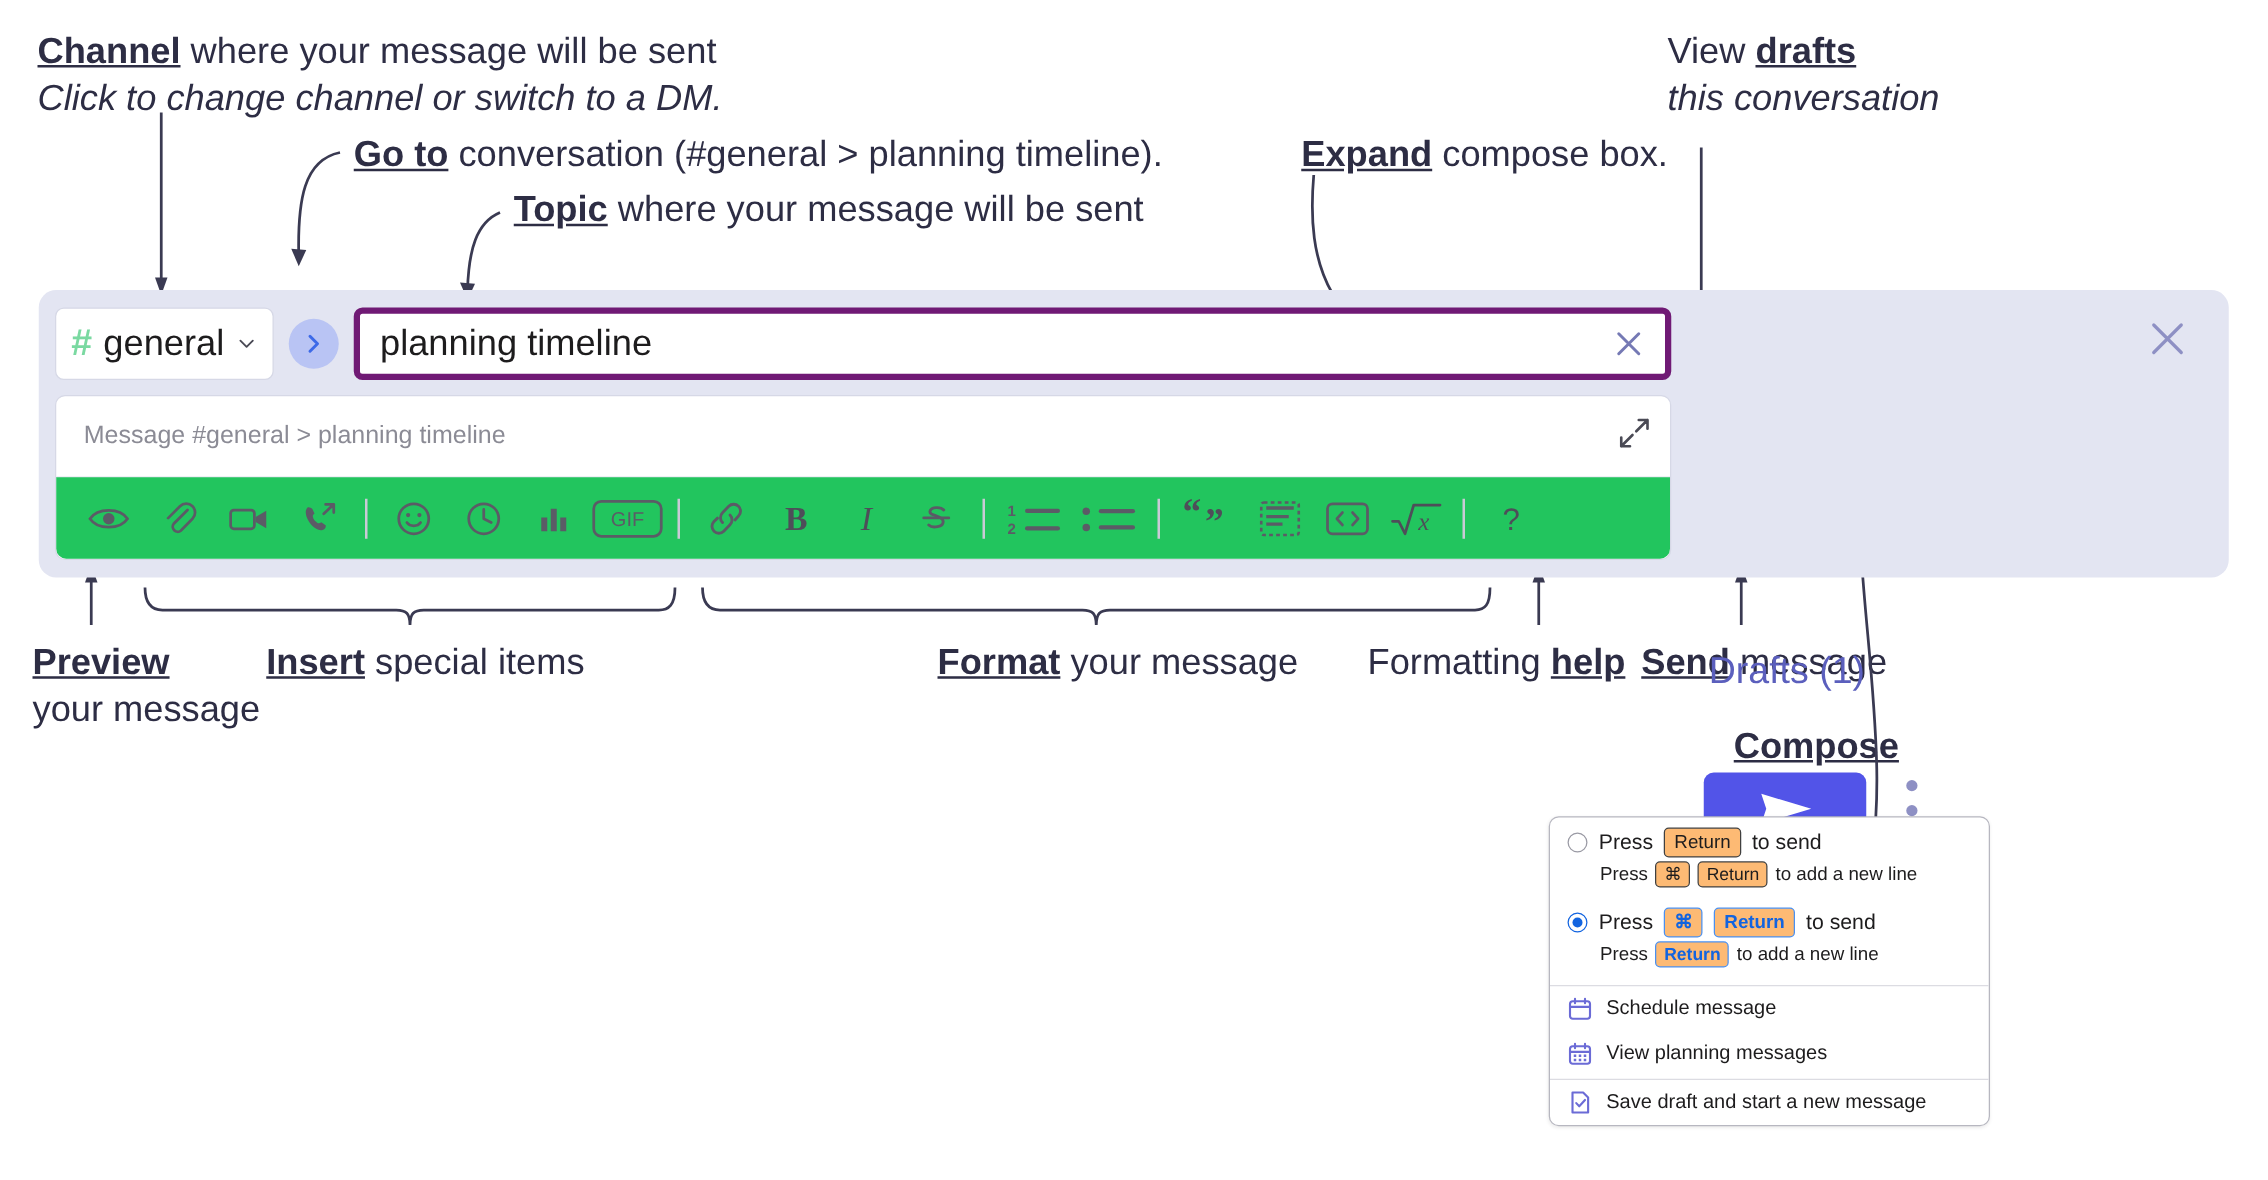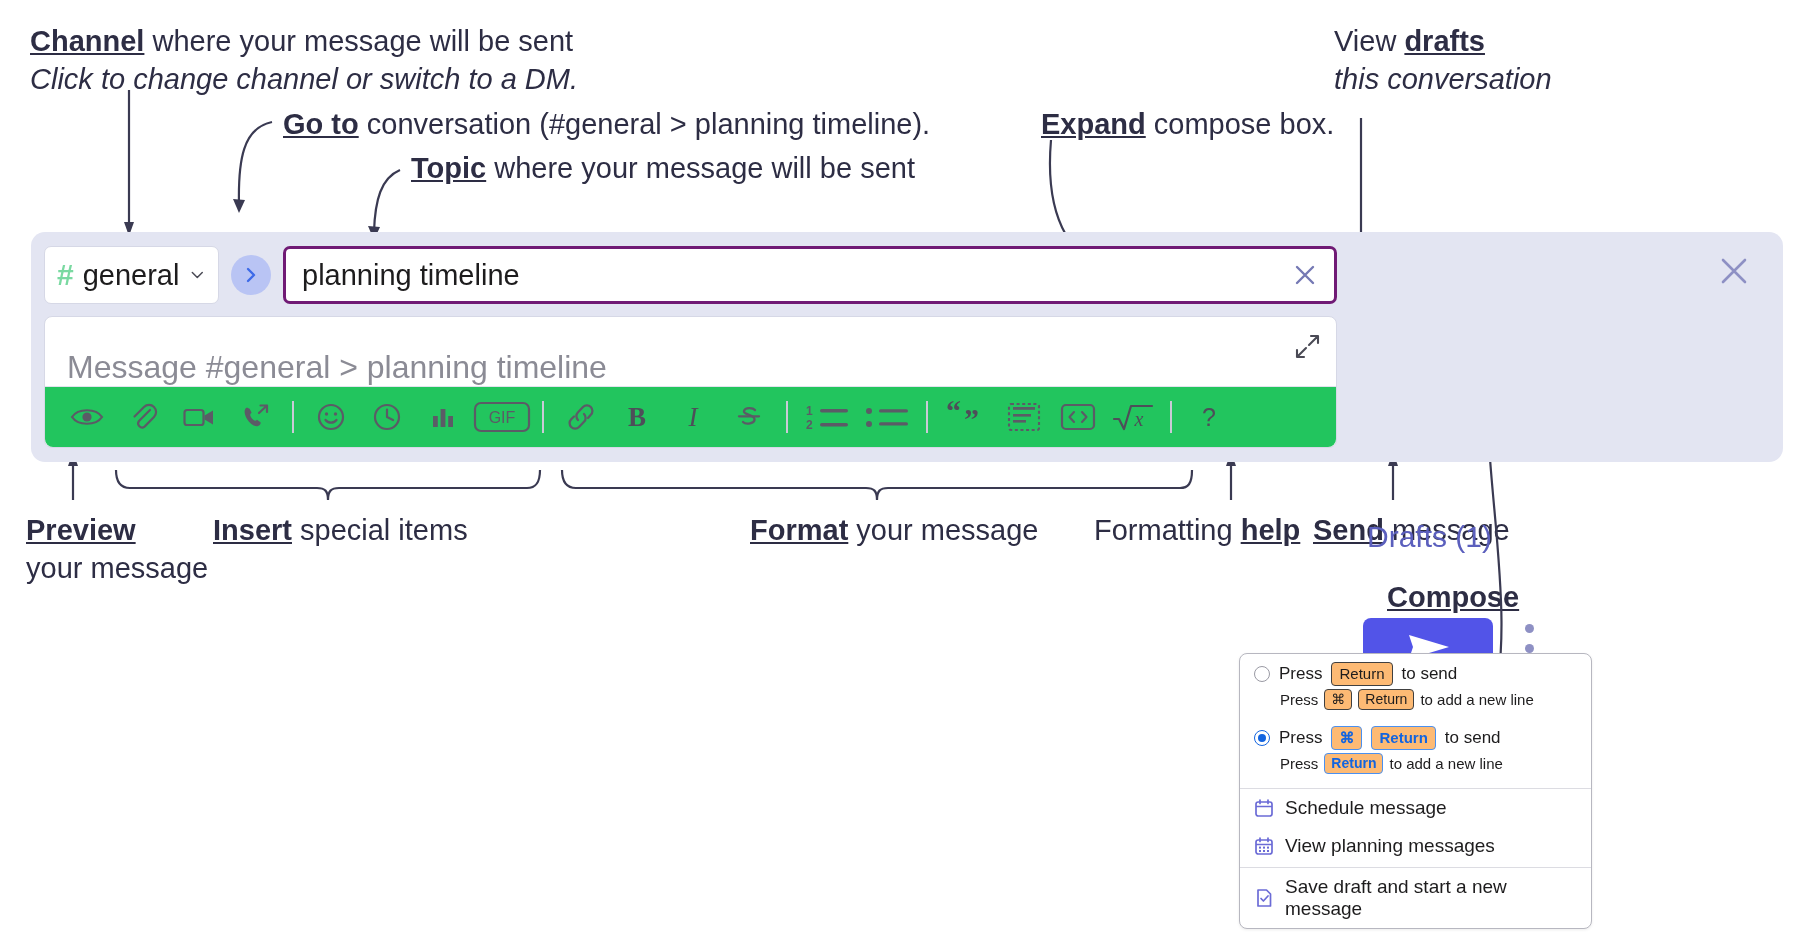--- a/index.html
+++ b/index.html
@@ -59,40 +59,39 @@
   .chan-name { font-size: 29px; color:#1d1c1d; flex:1; }
   .caret { width:20px; height:20px; }
   .goto-btn {
     width:40px; height:40px; border-radius:50%;
     background:#b9c4f4;
     display:flex; align-items:center; justify-content:center;
     flex:0 0 40px;
   }
   .topic-field {
     flex:1; height:58px;
-    background:#fff; border:3px solid #701a75; border-radius:7px;
+    background:#fff; border:5px solid #701a75; border-radius:7px;
     display:flex; align-items:center; padding: 0 14px 0 16px; justify-content: flex-end;
   }
   .topic-text { font-size:29px; color:#1d1c1d; flex:1; }
   .clear-x { width:30px; height:30px; flex:0 0 30px; }
 
   .msgbox {
     margin-top: 10px;
     height: 132px;
     background:#fff;
     border:1px solid #d6d8e6;
     border-radius: 8px;
     position: relative;
     display:flex; flex-direction:column;
   }
   .msg-placeholder {
-    font-size: 32px; color:#8b8b95;
+    font-size: 20px; color:#8b8b95;
     padding: 20px 0 0 22px;
     flex: 1;
-    margin-top: 12px;
   }
   .expand-btn {
     position:absolute; right:14px; top:14px;
     width:30px; height:30px;
   }
   .toolbar {
     height: 66px;
     background:#22c55e;
     border-top:1px solid #e2e3ed;
     border-radius: 0 0 8px 8px;
@@ -169,21 +168,21 @@
     display:inline-flex; align-items:center; justify-content:center;
     border:1px solid #404040; border-radius:4px;
     padding: 1px 7px; font-size:15px; background:#fdba74;
     line-height:1.35;
   }
   .key.blue { border-color:#4a90f0; color:#1264e0; font-weight:700; }
   .key.sm { font-size:14px; padding:0 6px; }
   .pop-div { height:1px; background:#dcdce2; margin-top:6px; }
   .menu-item {
     display:flex; align-items:center; gap:11px;
-    padding: 8px 14px; font-size:19px;
+    padding: 8px 14px; font-size:16px;
   }
   .mi-icon { width:20px; height:20px; flex:0 0 20px; }
 </style>
 </head>
 <body>
 
 <div class="ann ann-lg" style="left:30px; top:22px;">
   <div><b>Channel</b><span> where your message will be sent</span></div>
   <div><i>Click to change channel or switch to a DM.</i></div>
 </div>

